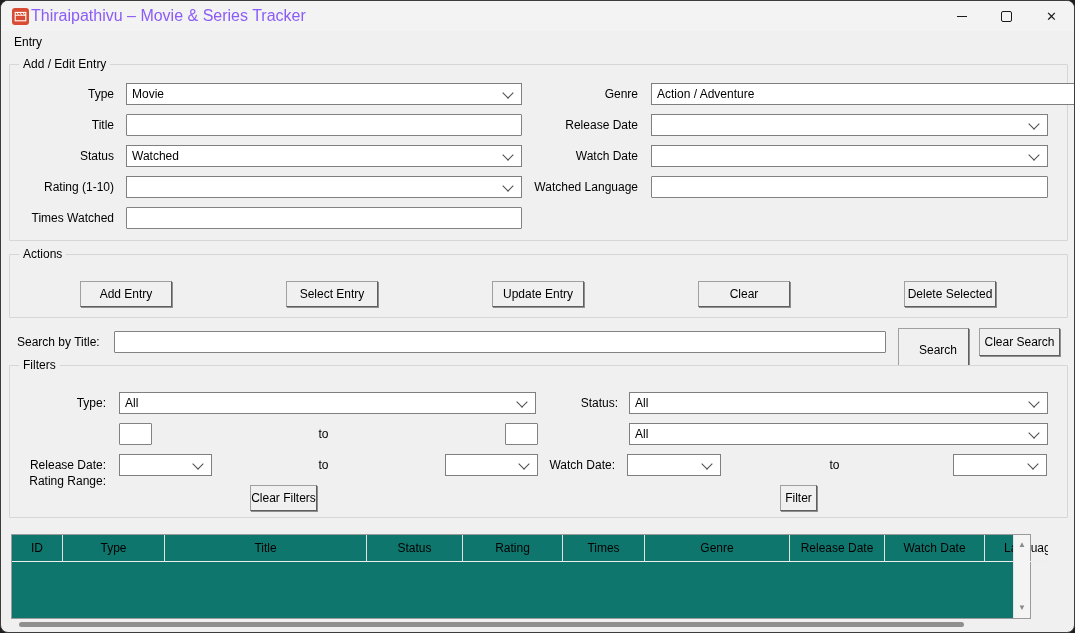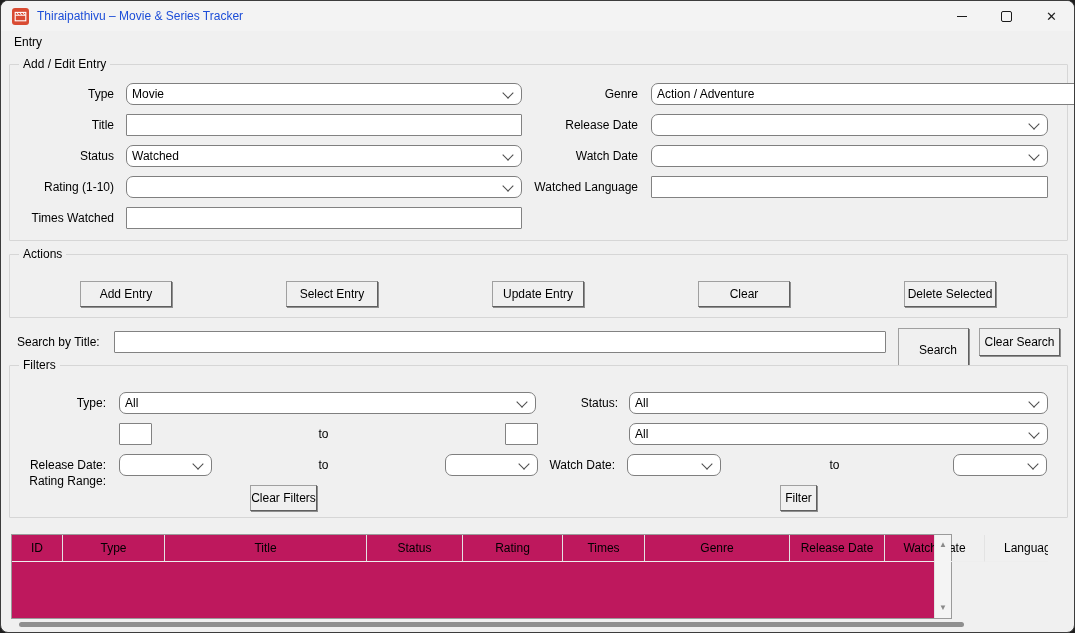--- a/index.html
+++ b/index.html
@@ -3,45 +3,45 @@
 <meta charset="utf-8">
 <style>
   html,body{margin:0;padding:0;background:#1e1e1e;font-family:"Liberation Sans",sans-serif;}
   #window{
     position:relative;width:1075px;height:633px;background:#f0f0f0;
     border:1px solid #3c3c3c;border-radius:8px;overflow:hidden;box-sizing:border-box;
   }
   
   #titlebar{position:absolute;left:0;top:0;width:100%;height:30px;background:#f3f3f3;}
   #app-icon{position:absolute;left:11px;top:7px;width:17px;height:17px;}
-  #title-text{position:absolute;left:36px;top:0;height:30px;line-height:30px;font-size:12px;color:#1d4ed8;white-space:nowrap;}
+  #title-text{position:absolute;left:30px;top:0;height:30px;line-height:30px;font-size:16px;color:#8b5cf6;white-space:nowrap;}
   .win-btn{position:absolute;top:0;width:45px;height:30px;display:flex;align-items:center;justify-content:center;cursor:default;}
   #btn-min{right:90px;} #btn-max{right:45px;} #btn-close{right:0;}
   .min-glyph{width:10px;border-top:1px solid #1a1a1a;}
   .max-glyph{width:9px;height:9px;border:1px solid #1a1a1a;border-radius:2px;}
   .close-glyph{font-size:13px;color:#1a1a1a;line-height:13px;}
   
   #menubar{position:absolute;left:0;top:30px;width:100%;height:23px;background:#f0f0f0;}
   #menu-item{position:absolute;left:7px;top:0;padding:0 6px;height:22px;line-height:22px;font-size:12px;color:#000;}
   
   .groupbox{position:absolute;border:1px solid #d6d6d6;border-radius:1px;background:#f0f0f0;box-sizing:border-box;}
   .group-legend{position:absolute;font-size:12px;color:#000;background:#f0f0f0;padding:0 4px;line-height:14px;white-space:nowrap;}
   
   .lbl{position:absolute;font-size:12px;color:#000;height:22px;line-height:22px;white-space:nowrap;box-sizing:border-box;}
   .r{text-align:right;}
   .entry{position:absolute;box-sizing:border-box;height:22px;background:#fff;border:1px solid #828282;
          font-family:"Liberation Sans",sans-serif;font-size:12px;padding:0 4px;outline:none;border-radius:1px;}
-  .combo{position:absolute;box-sizing:border-box;height:22px;background:#fff;border:1px solid #7f7f7f;border-radius:7px;}
+  .combo{position:absolute;box-sizing:border-box;height:22px;background:#fff;border:1px solid #7f7f7f;border-radius:0;}
   .combo .val{position:absolute;left:5px;top:0;height:20px;line-height:20px;font-size:12px;color:#000;white-space:nowrap;}
   .chev{position:absolute;right:9px;top:5px;width:7px;height:7px;border-left:1px solid #4d4d4d;border-bottom:1px solid #4d4d4d;transform:rotate(-45deg);}
   .btn{position:absolute;box-sizing:border-box;background:#f0f0f0;font-size:12px;color:#000;
        border:1px solid;border-color:#a0a0a0 #5f5f5f #5f5f5f #a0a0a0;box-shadow:1px 1px 0 #8f8f8f;
        display:flex;align-items:center;justify-content:center;cursor:default;white-space:nowrap;}
   
-  #table{position:absolute;left:10px;top:533px;width:941px;height:85px;background:#be185d;border:1px solid #9a9a9a;box-sizing:border-box;padding-left:39px;}
+  #table{position:absolute;left:10px;top:533px;width:1020px;height:85px;background:#0f766e;border:1px solid #9a9a9a;box-sizing:border-box;padding-left:39px;}
   #thead{position:absolute;left:0;top:0;height:27px;display:flex;}
   .th{box-sizing:border-box;height:27px;line-height:26px;font-size:12px;color:#000;text-align:center;
       border-right:1px solid #e3e3e3;border-bottom:1px solid #eeeeee;overflow:hidden;white-space:nowrap;}
   .th:last-child{border-right:none;text-align:left;padding-left:19px;}
   #vscroll{position:absolute;right:0;top:0;width:17px;height:100%;background:#f4f4f4;border-left:1px solid #e3e3e3;box-sizing:border-box;}
   .varrow{position:absolute;left:0;width:100%;text-align:center;font-size:8px;color:#8a8a8a;line-height:14px;}
   #varrow-up{top:3px;} #varrow-down{bottom:3px;}
   #hscroll-thumb{position:absolute;left:18px;top:621px;width:945px;height:5px;background:#8f8f8f;border-radius:3px;}
 </style>
 </head>

